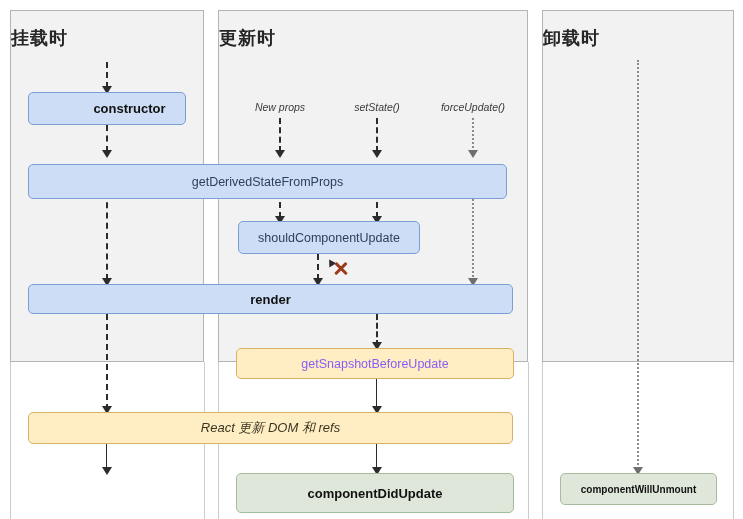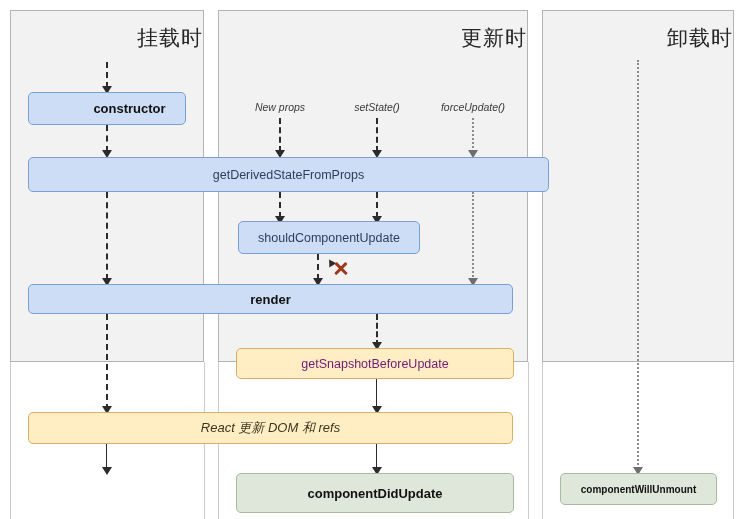--- a/index.html
+++ b/index.html
@@ -16,22 +16,22 @@
     background:#f2f2f2;
     border:1px solid #b4b4b4;
     box-sizing:border-box;
   }
   #panel-mount  { left:10px;  top:10px; width:194px; height:352px; }
   #panel-update { left:218px; top:10px; width:310px; height:352px; }
   #panel-unmount{ left:542px; top:10px; width:192px; height:352px; }
 
   .panel-title{
     position:absolute;left:0;right:0;top:14px;
-    text-align:right;font-size:21px;line-height:26px;
-    color:#262626;font-weight:400;letter-spacing:1px;
+    text-align:left;font-size:18px;line-height:26px;
+    color:#262626;font-weight:700;letter-spacing:1px;
   }
 
   
   .guide{
     position:absolute;width:1px;background:#cccccc;
   }
 
   
   .dline{
     position:absolute;width:0;
@@ -53,21 +53,21 @@
   
   .box{
     position:absolute;box-sizing:border-box;
     border-radius:5px;
     display:flex;align-items:center;justify-content:center;
     font-size:12.5px;
     text-align:center;
     white-space:nowrap;
   }
   .box.blue  { background:#ccddf5; border:1px solid #7b9fd4; color:#2c3f5c; }
-  .box.yellow{ background:#ffeec4; border:1px solid #d9b166; color:#701a75; }
+  .box.yellow{ background:#ffeec4; border:1px solid #d9b166; color:#8b5cf6; }
   .box.green { background:#dfe7da; border:1px solid #a9bb9e; color:#1e1e1e; }
   .box.bold  { font-weight:bold; color:#111111; font-size:13px; }
   .box.italic{ font-style:italic; font-size:13px; color:#3a3420; }
 
   
   .cap{
     position:absolute;font-size:10.5px;font-style:italic;
     color:#3a3a3a;text-align:center;white-space:nowrap;
     transform:translateX(-50%);
   }
@@ -163,21 +163,21 @@
   <div class="arrow" style="left:372px; top:406px;"></div>
 
   <div class="sline" style="left:376px; top:444px; height:26px;"></div>
   <div class="arrow" style="left:372px; top:467px;"></div>
 
   <div class="dline light" style="left:637px; top:60px; height:412px;"></div>
   <div class="arrow light" style="left:633px; top:467px;"></div>
 
   <div class="box blue bold" id="box-constructor" style="left:28px; top:92px; width:158px; height:33px;padding-left:45px;">constructor</div>
 
-  <div class="box blue" id="box-get-derived-state" style="left:28px; top:157px; width:521px; height:35px;">getDerivedStateFromProps</div>
+  <div class="box blue" id="box-get-derived-state" style="left:28px; top:164px; width:479px; height:35px;">getDerivedStateFromProps</div>
 
   <div class="box blue" id="box-should-component-update" style="left:238px; top:221px; width:182px; height:33px;">shouldComponentUpdate</div>
 
   <div class="box blue bold" id="box-render" style="left:28px; top:284px; width:485px; height:30px;">render</div>
 
   <div class="box yellow" id="box-get-snapshot" style="left:236px; top:348px; width:278px; height:31px;">getSnapshotBeforeUpdate</div>
 
   <div class="box yellow italic" id="box-react-updates-dom" style="left:28px; top:412px; width:485px; height:32px;">React 更新 DOM 和 refs</div>
 
 

